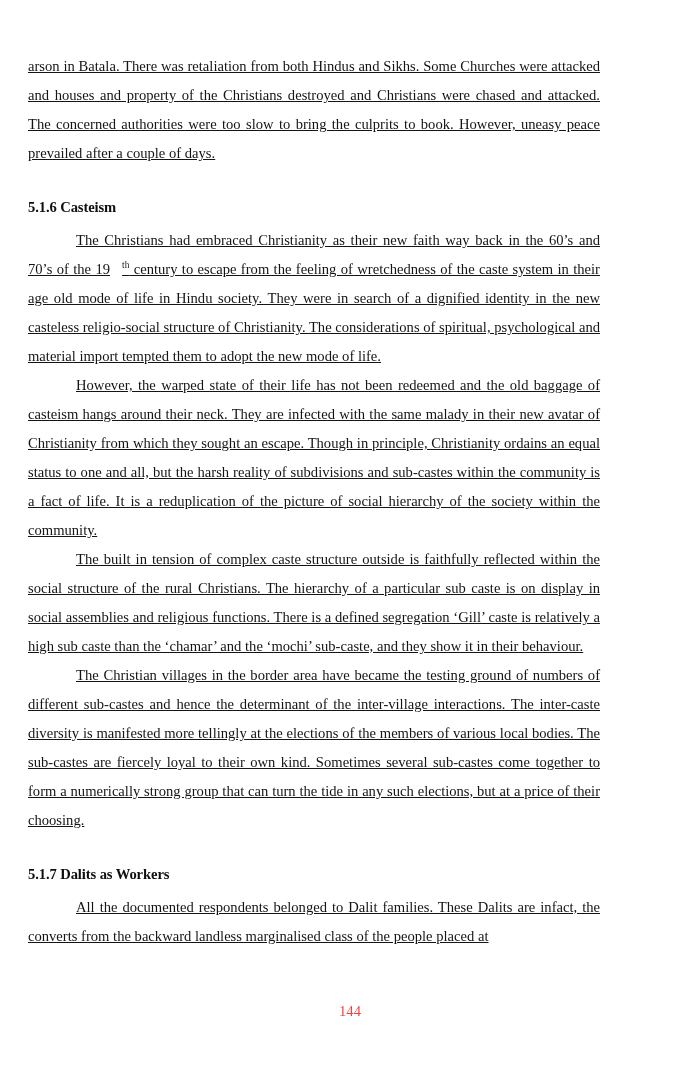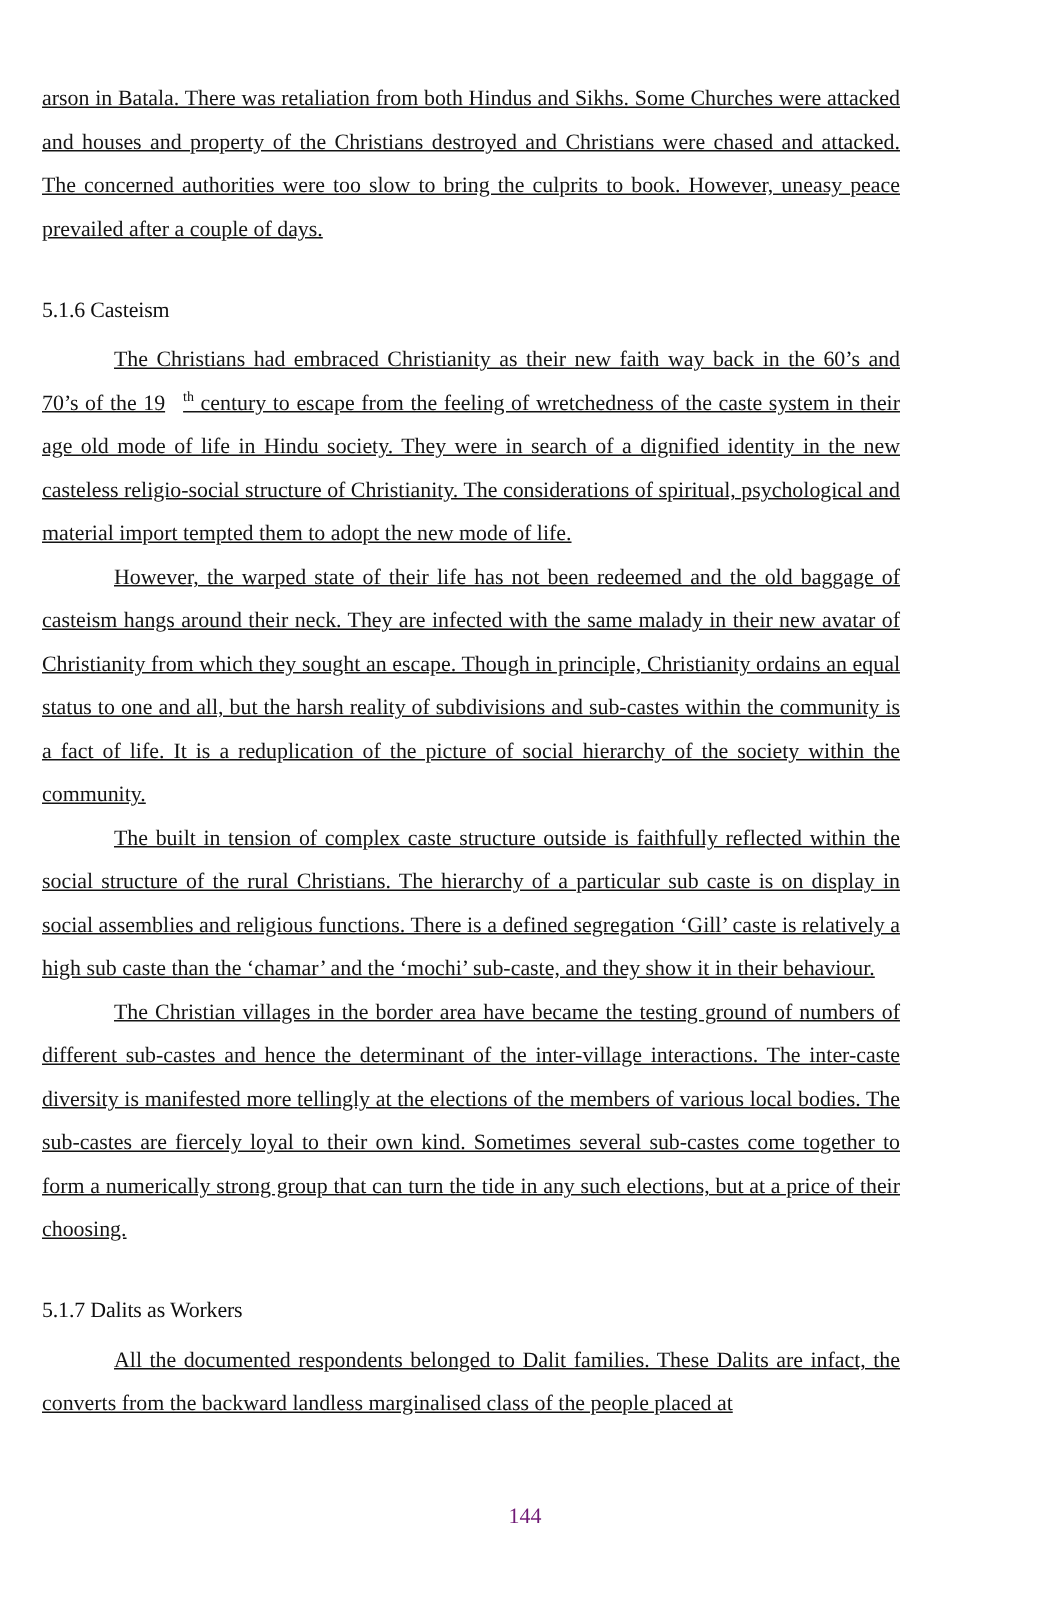--- a/index.html
+++ b/index.html
@@ -61,21 +61,21 @@
     text-indent: 48px;
   }
 
   
   .gap-para     { margin-top: 26px; }
 
   h3.section-heading {
     margin: 0;
     font-size: 14.6px;
     line-height: 29px;
-    font-weight: normal;
+    font-weight: bold;
     letter-spacing: -0.1px;
     color: #0f0f0f;
     text-align: left;
   }
   h3.section-heading.top-space { margin-top: 25px; }
   h3.section-heading.bottom-space { margin-bottom: 4px; }
 
   sup.ord {
     font-size: 0.64em;
     vertical-align: super;
@@ -84,21 +84,21 @@
   }
 
   
   .folio {
     position: absolute;
     top: 1003px;
     left: 0;
     width: 700px;
     text-align: center;
     font-size: 14.6px;
-    color: #701a75;
+    color: #ef4444;
   }
 </style>
 </head>
 <body>
 
 <div class="page">
 
 
   <div class="content">
 

